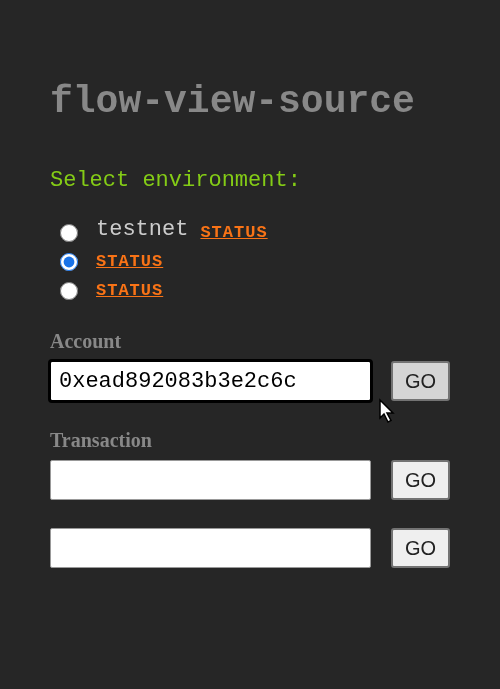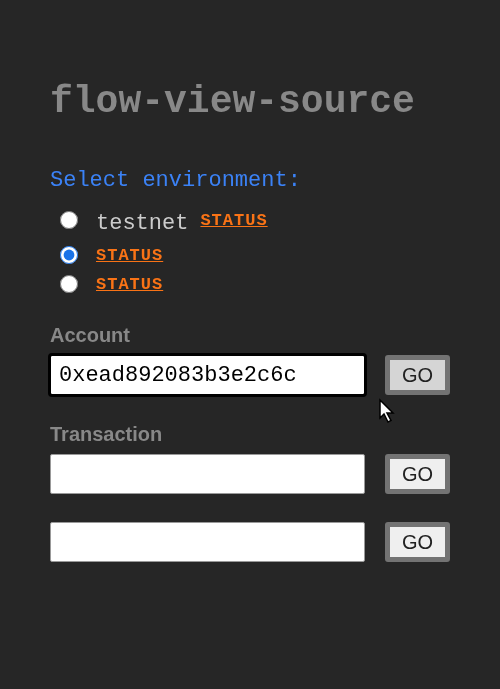--- a/index.html
+++ b/index.html
@@ -19,30 +19,30 @@
     .title {
       font-size: 38px;
       font-weight: bold;
       color: #888;
       letter-spacing: 0px;
       margin-top: 30px;
       margin-bottom: 45px;
     }
     .subtitle {
       font-size: 22px;
-      color: #3b82f6;
-      margin-bottom: 18px;
+      color: #84cc16;
+      margin-bottom: 24px;
     }
     .radio-group {
       margin-bottom: 30px;
       padding-left: 10px;
     }
     .radio-row {
       display: flex;
-      align-items: flex-start;
+      align-items: flex-end;
       margin-bottom: 10px;
       font-size: 22px;
     }
     .radio-row input[type="radio"] {
       width: 18px;
       height: 18px;
       margin-right: 18px;
       accent-color: #1a73e8;
       cursor: pointer;
     }
@@ -55,21 +55,21 @@
       font-size: 17px;
       font-weight: bold;
       text-decoration: underline;
       cursor: pointer;
       letter-spacing: 1px;
     }
     .form-group {
       margin-bottom: 28px;
     }
     .form-label {
-      font-family: Liberation Sans, sans-serif;
+      font-family: Liberation Serif, serif;
       font-size: 20px;
       font-weight: bold;
       color: #888;
       margin-bottom: 8px;
       display: block;
     }
     .input-row {
       display: flex;
       gap: 20px;
     }
@@ -85,21 +85,21 @@
       color: #000;
     }
     .text-input.focused {
       outline: 3px solid #000;
       outline-offset: -1px;
     }
     .go-button {
       height: 40px;
       padding: 0 12px;
       background: #efefef;
-      border: 5px solid #737373;
+      border: 2px solid #737373;
       border-radius: 3px;
       font-size: 20px;
       font-family: Arial, Helvetica, sans-serif;
       cursor: pointer;
       color: #222;
     }
     .go-button.hovered {
       background: #d5d5d5;
     }
     .cursor {

